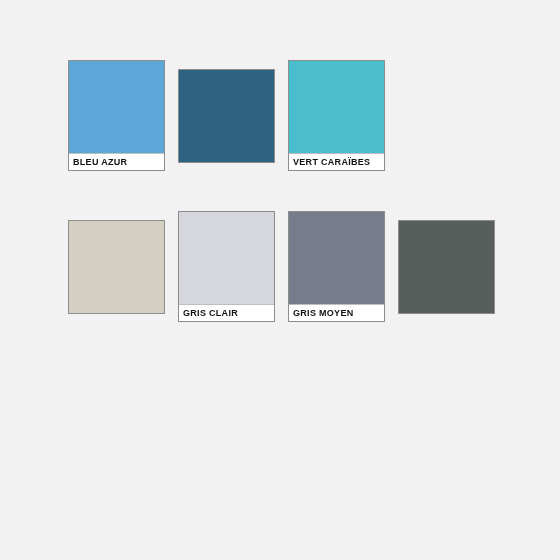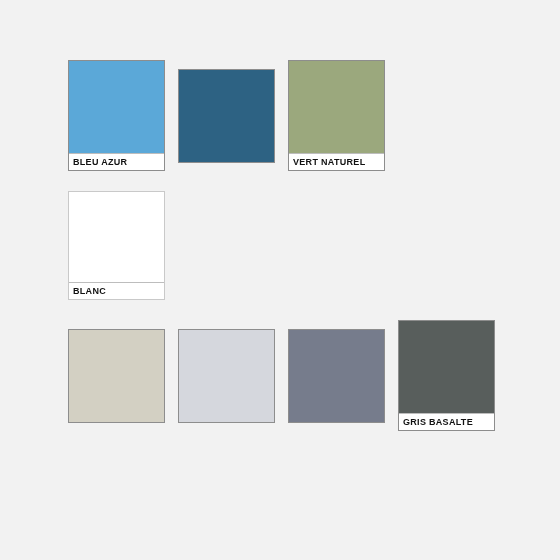--- a/index.html
+++ b/index.html
@@ -85,44 +85,41 @@
       <div class="swatch-card">
         <div class="swatch-color" style="background: rgb(91, 168, 216);"></div>
         <div class="swatch-label-band">
           <span class="swatch-label">BLEU AZUR</span>
         </div>
       </div>
       <div class="swatch-card">
         <div class="swatch-color" style="background: rgb(45, 98, 131);"></div>
       </div>
       <div class="swatch-card">
-        <div class="swatch-color" style="background: rgb(155, 168, 125);"></div>
+        <div class="swatch-color" style="background: rgb(75, 190, 205);"></div>
         <div class="swatch-label-band">
-          <span class="swatch-label">VERT NATUREL</span>
+          <span class="swatch-label">VERT CARAÏBES</span>
         </div>
       </div>
     </div>
     <div class="swatch-row row-2">
-      <div class="swatch-card light-edge">
-        <div class="swatch-color" style="background: rgb(255, 255, 255);"></div>
-        <div class="swatch-label-band">
-          <span class="swatch-label">BLANC</span>
-        </div>
-      </div>
     </div>
     <div class="swatch-row row-3">
       <div class="swatch-card">
         <div class="swatch-color" style="background: rgb(211, 208, 195);"></div>
       </div>
       <div class="swatch-card">
         <div class="swatch-color" style="background: rgb(213, 215, 221);"></div>
+        <div class="swatch-label-band">
+          <span class="swatch-label">GRIS CLAIR</span>
+        </div>
       </div>
       <div class="swatch-card">
         <div class="swatch-color" style="background: rgb(118, 124, 140);"></div>
+        <div class="swatch-label-band">
+          <span class="swatch-label">GRIS MOYEN</span>
+        </div>
       </div>
       <div class="swatch-card">
         <div class="swatch-color" style="background: rgb(88, 94, 92);"></div>
-        <div class="swatch-label-band">
-          <span class="swatch-label">GRIS BASALTE</span>
-        </div>
       </div>
     </div>
   </div>
 
 </body></html>

